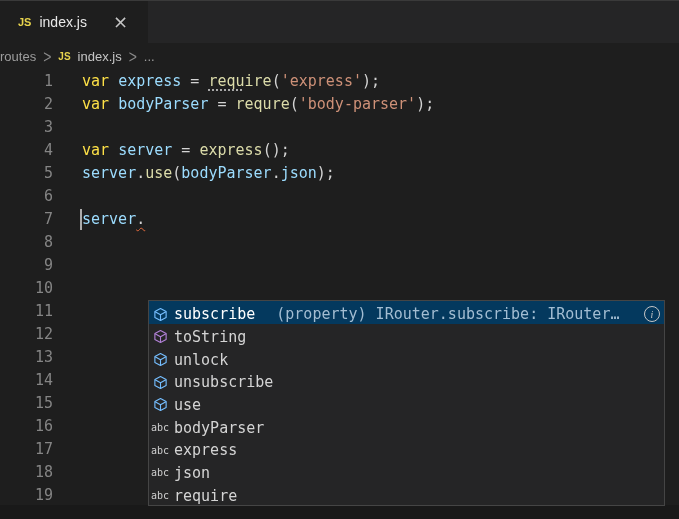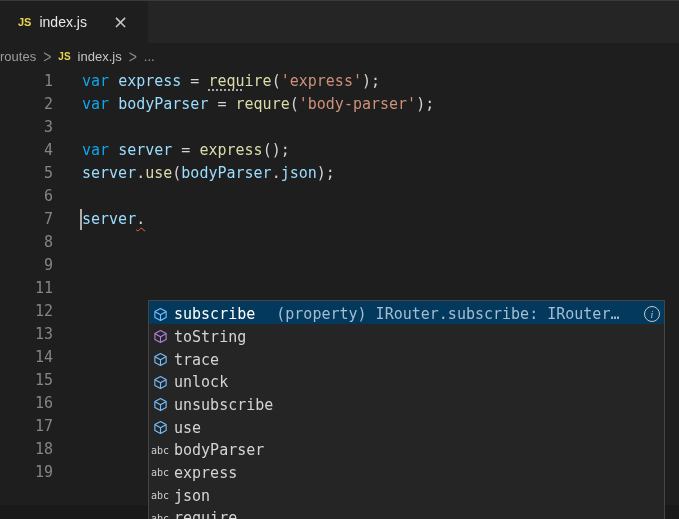--- a/index.html
+++ b/index.html
@@ -19,21 +19,21 @@
                font-family:"Liberation Sans",sans-serif;font-size:13px;color:#9d9d9d;}
   .breadcrumbs .chev{color:#8a8a8a;font-size:14px;transform:scaleY(1.25);display:inline-block;}
   .breadcrumbs .file{color:#c5c5c5;}
   .breadcrumbs .jsicon{font-size:10px;}
   
   .editor{position:relative;}
   .line{display:flex;height:23px;line-height:23px;font-size:15px;white-space:pre;}
   .gutter{width:53px;flex:none;text-align:right;color:#858585;}
   .lcode{margin-left:29px;position:relative;color:#d4d4d4;}
   .tok{white-space:pre;}
-  .tok.kw{color:#0ea5e9}
+  .tok.kw{color:#fde047}
   .tok.v{color:#9cdcfe}
   .tok.f{color:#dcdcaa}
   .tok.s{color:#ce9178}
   .tok.d{color:#d4d4d4}
   .tok.h{text-decoration:underline dotted #a8a8a8;text-decoration-thickness:1.5px;text-underline-offset:3px;}
   .tok.sq{text-decoration:underline wavy #e0693c;text-decoration-thickness:1px;text-underline-offset:3px;}
   .cursor{position:absolute;left:-2px;top:1px;width:2px;height:21px;background:#acacac;}
   
   .suggest{position:absolute;left:148px;top:230px;width:517px;background:#252526;
            border:1px solid #454545;box-sizing:border-box;z-index:5;}
@@ -111,20 +111,24 @@
   <div class="line">
     <div class="gutter">8</div>
     <div class="lcode"></div>
   </div>
 
   <div class="line">
     <div class="gutter">9</div>
     <div class="lcode"></div>
   </div>
 
+  <div class="line">
+    <div class="gutter">10</div>
+    <div class="lcode"></div>
+  </div>
 
   <div class="line">
     <div class="gutter">11</div>
     <div class="lcode"></div>
   </div>
 
   <div class="line">
     <div class="gutter">12</div>
     <div class="lcode"></div>
   </div>
@@ -181,29 +185,20 @@
   <div class="srow">
     <span class="sicon">
             <svg width="15" height="15" viewBox="0 0 16 16" fill="none">
               <path d="M8 1.6 14 4.9v6.2L8 14.4 2 11.1V4.9L8 1.6Z" stroke="#b180d7" stroke-width="1.2" stroke-linejoin="round"></path>
               <path d="M2.2 5 8 8.2 13.8 5M8 8.2v6" stroke="#b180d7" stroke-width="1.2" stroke-linejoin="round"></path>
             </svg>
           </span>
     <span class="slabel">toString</span>
   </div>
 
-  <div class="srow">
-    <span class="sicon">
-            <svg width="15" height="15" viewBox="0 0 16 16" fill="none">
-              <path d="M8 1.6 14 4.9v6.2L8 14.4 2 11.1V4.9L8 1.6Z" stroke="#75beff" stroke-width="1.2" stroke-linejoin="round"></path>
-              <path d="M2.2 5 8 8.2 13.8 5M8 8.2v6" stroke="#75beff" stroke-width="1.2" stroke-linejoin="round"></path>
-            </svg>
-          </span>
-    <span class="slabel">trace</span>
-  </div>
 
   <div class="srow">
     <span class="sicon">
             <svg width="15" height="15" viewBox="0 0 16 16" fill="none">
               <path d="M8 1.6 14 4.9v6.2L8 14.4 2 11.1V4.9L8 1.6Z" stroke="#75beff" stroke-width="1.2" stroke-linejoin="round"></path>
               <path d="M2.2 5 8 8.2 13.8 5M8 8.2v6" stroke="#75beff" stroke-width="1.2" stroke-linejoin="round"></path>
             </svg>
           </span>
     <span class="slabel">unlock</span>
   </div>

